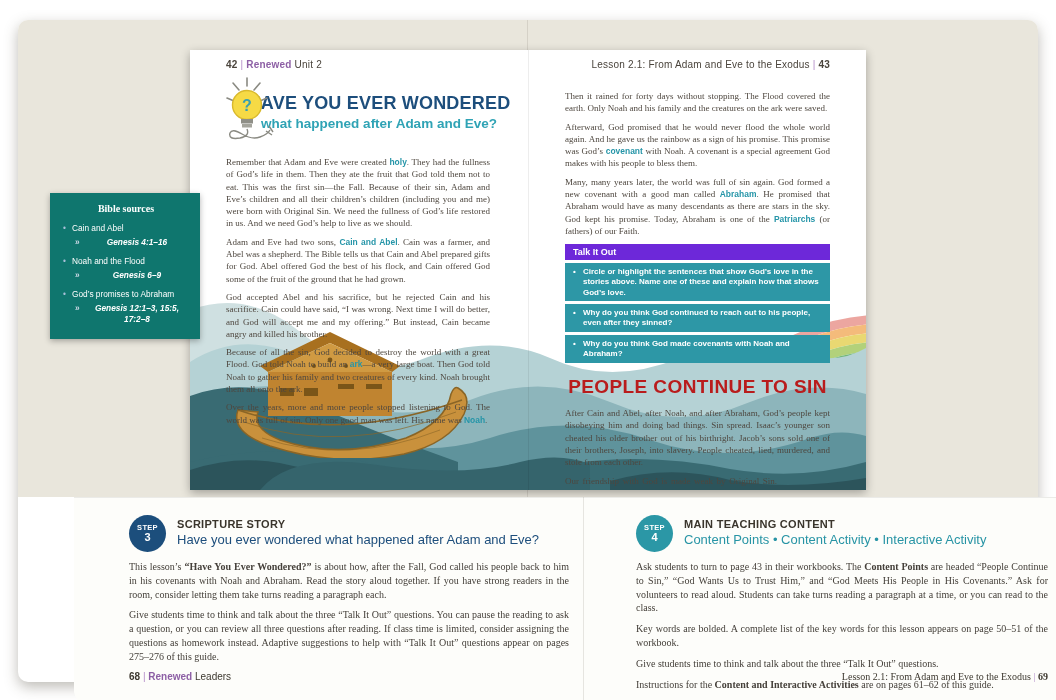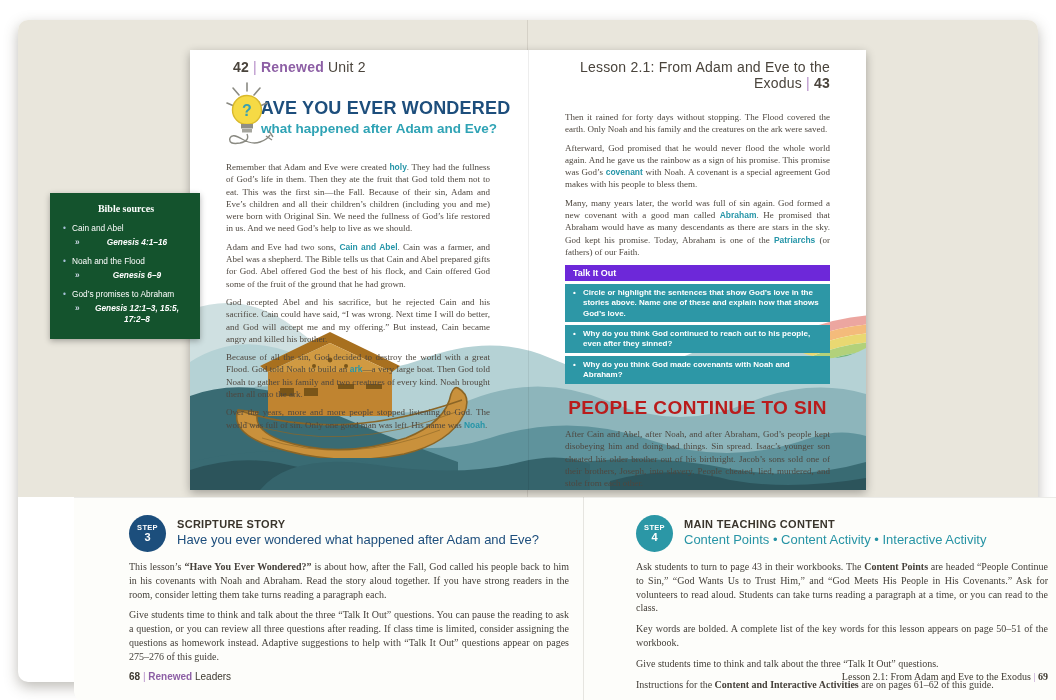--- a/index.html
+++ b/index.html
@@ -10,21 +10,21 @@
   .bottom-area { position:absolute; left:16px; top:477px; width:100%; height:205px; background:#fdfdfa; border-radius:0 0 10px 10px; box-shadow:inset 0 1px 0 rgba(0,0,0,.07);margin-left:40px; }
   .gutter { position:absolute; left:509px; top:0; bottom:0; width:1px; background:rgba(90,85,70,.14); }
 
   .workbook { position:absolute; left:172px; top:30px; width:676px; height:440px; background:#ffffff; box-shadow:0 3px 9px rgba(0,0,0,.30); overflow:hidden; }
   .wb-gutter { position:absolute; left:338px; top:0; bottom:0; width:1px; background:rgba(0,0,0,.07); z-index:6; }
 
   .page { position:absolute; top:0; height:100%; width:338px; z-index:5; }
   .page-left  { left:0;   padding:9px 38px 0 36px; }
   .page-right { left:338px; padding:9px 36px 0 37px; }
 
-  .wb-header { font-size:14px; color:#4a443c; letter-spacing:.2px;margin-left:7px; }
+  .wb-header { font-size:10px; color:#4a443c; letter-spacing:.2px; }
   .wb-header.right { text-align:right; }
   .pg { font-weight:bold; }
   .sep { color:#b48cc8; }
   .brand { color:#8d5fa5; font-weight:bold; }
 
   .title-block { position:relative; margin:10px 0 12px 40px; width:226px; min-height:64px;
                  display:flex; flex-direction:column; align-items:center; justify-content:center; }
   .bulb { position:absolute; left:-46px; top:-6px; }
   .title1 { font-size:18px; font-weight:bold; color:#1d4e7c; white-space:nowrap; letter-spacing:.2px; }
   .title2 { font-size:13.5px; font-weight:bold; color:#2fa3b5; white-space:nowrap; margin-top:2px; }
@@ -37,21 +37,21 @@
 
   .tio { margin-top:7px; }
   .tio-header { background:#6d28d9; color:#fff; font-weight:bold; font-size:9px; padding:3px 8px; }
   .tio-q { background:#2d97a6; color:#fff; font-weight:bold; font-size:8px; line-height:10.4px;
            padding:3.5px 9px 3.5px 18px; margin-top:3px; position:relative; width:fit-content; max-width:100%; }
   .tio-q::before { content:"•"; position:absolute; left:8px; top:3.5px; }
 
   .section-h { font-size:19px; font-weight:bold; color:#b91c1c; text-align:center; margin:13px 0 9px; letter-spacing:.4px; }
   .narrow1 { width:212px; }
 
-  .bible { position:absolute; left:32px; top:173px; width:150px; background:#14532d; color:#fff;
+  .bible { position:absolute; left:32px; top:173px; width:150px; background:#0f766e; color:#fff;
            padding:10px 10px 6px 12px; z-index:8; box-shadow:0 2px 6px rgba(0,0,0,.3); }
   .bible-title { font-family:"Liberation Serif",serif; font-weight:bold; font-size:10px; text-align:center; margin-bottom:9px; }
   .bible-item { margin-bottom:8px; }
   .bible-label { font-size:8.3px; position:relative; padding-left:10px; line-height:11px; }
   .bible-label::before { content:"•"; position:absolute; left:1px; color:#a8c0d8; }
   .bible-ref { font-size:8.3px; font-style:italic; font-weight:bold; position:relative; padding-left:22px; margin-top:3px; line-height:11px;text-align:center; }
   .bible-ref::before { content:"»"; position:absolute; left:13px; font-style:normal; color:#cdd9e6; }
 
   .t-col { position:absolute; top:18px; }
   .t-col-left { left:55px; width:440px; }

